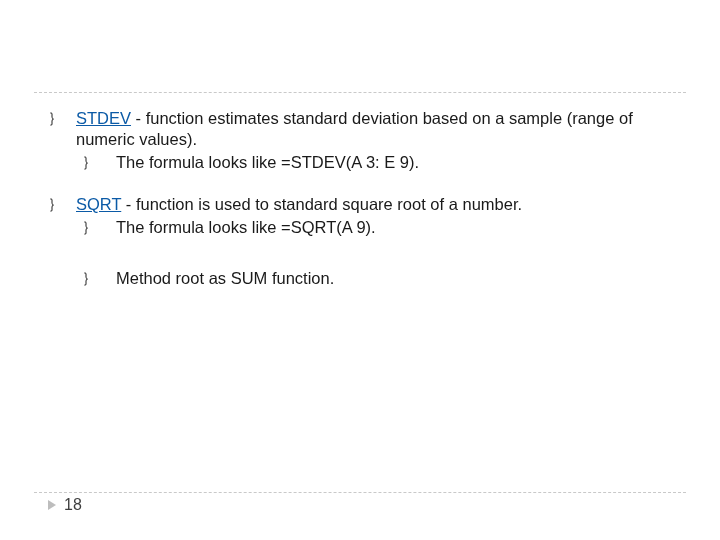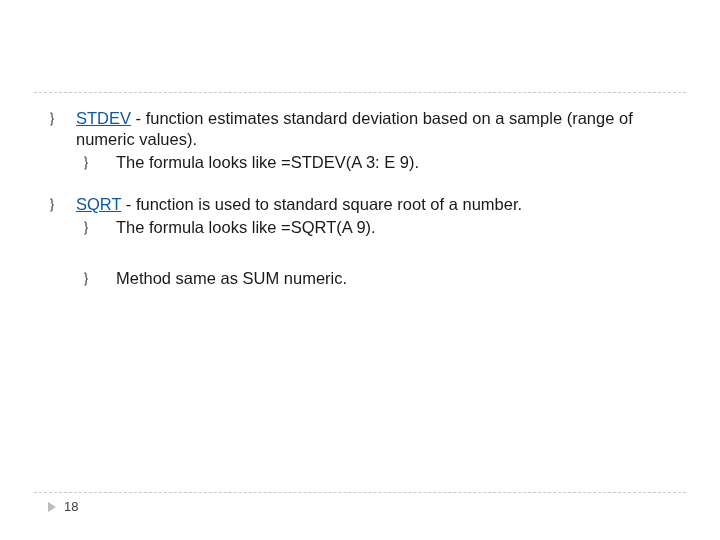--- a/index.html
+++ b/index.html
@@ -75,21 +75,21 @@
     padding-left: 6px;
   }
   .sub-text {
     flex: 1;
   }
   .extra-gap { margin-top: 30px; }
   .footer {
     position: absolute;
     bottom: 26px;
     left: 48px;
-    font-size: 13px;
+    font-size: 16px;
     color: #3f3f3f;
     display: flex;
     align-items: center;
   }
   .pager-tri {
     width: 0; height: 0;
     border-top: 5px solid transparent;
     border-bottom: 5px solid transparent;
     border-left: 8px solid #bdbdbd;
     margin-right: 8px;
@@ -118,21 +118,21 @@
     <div class="row">
       <div class="bullet">｝</div>
       <div class="text">
         <span class="func">SQRT</span><span> - function is used to standard square root of a number.</span>
         <div class="subrow">
           <div class="sub-bullet">｝</div>
           <div class="sub-text">The formula looks like =SQRT(A 9).</div>
         </div>
         <div class="subrow extra-gap">
           <div class="sub-bullet">｝</div>
-          <div class="sub-text">Method same as SUM numeric.</div>
+          <div class="sub-text">Method root as SUM function.</div>
         </div>
       </div>
     </div>
 
   </div>
 
   <div class="hr-bottom"></div>
 
   <div class="footer">
     <div class="pager-tri"></div>

